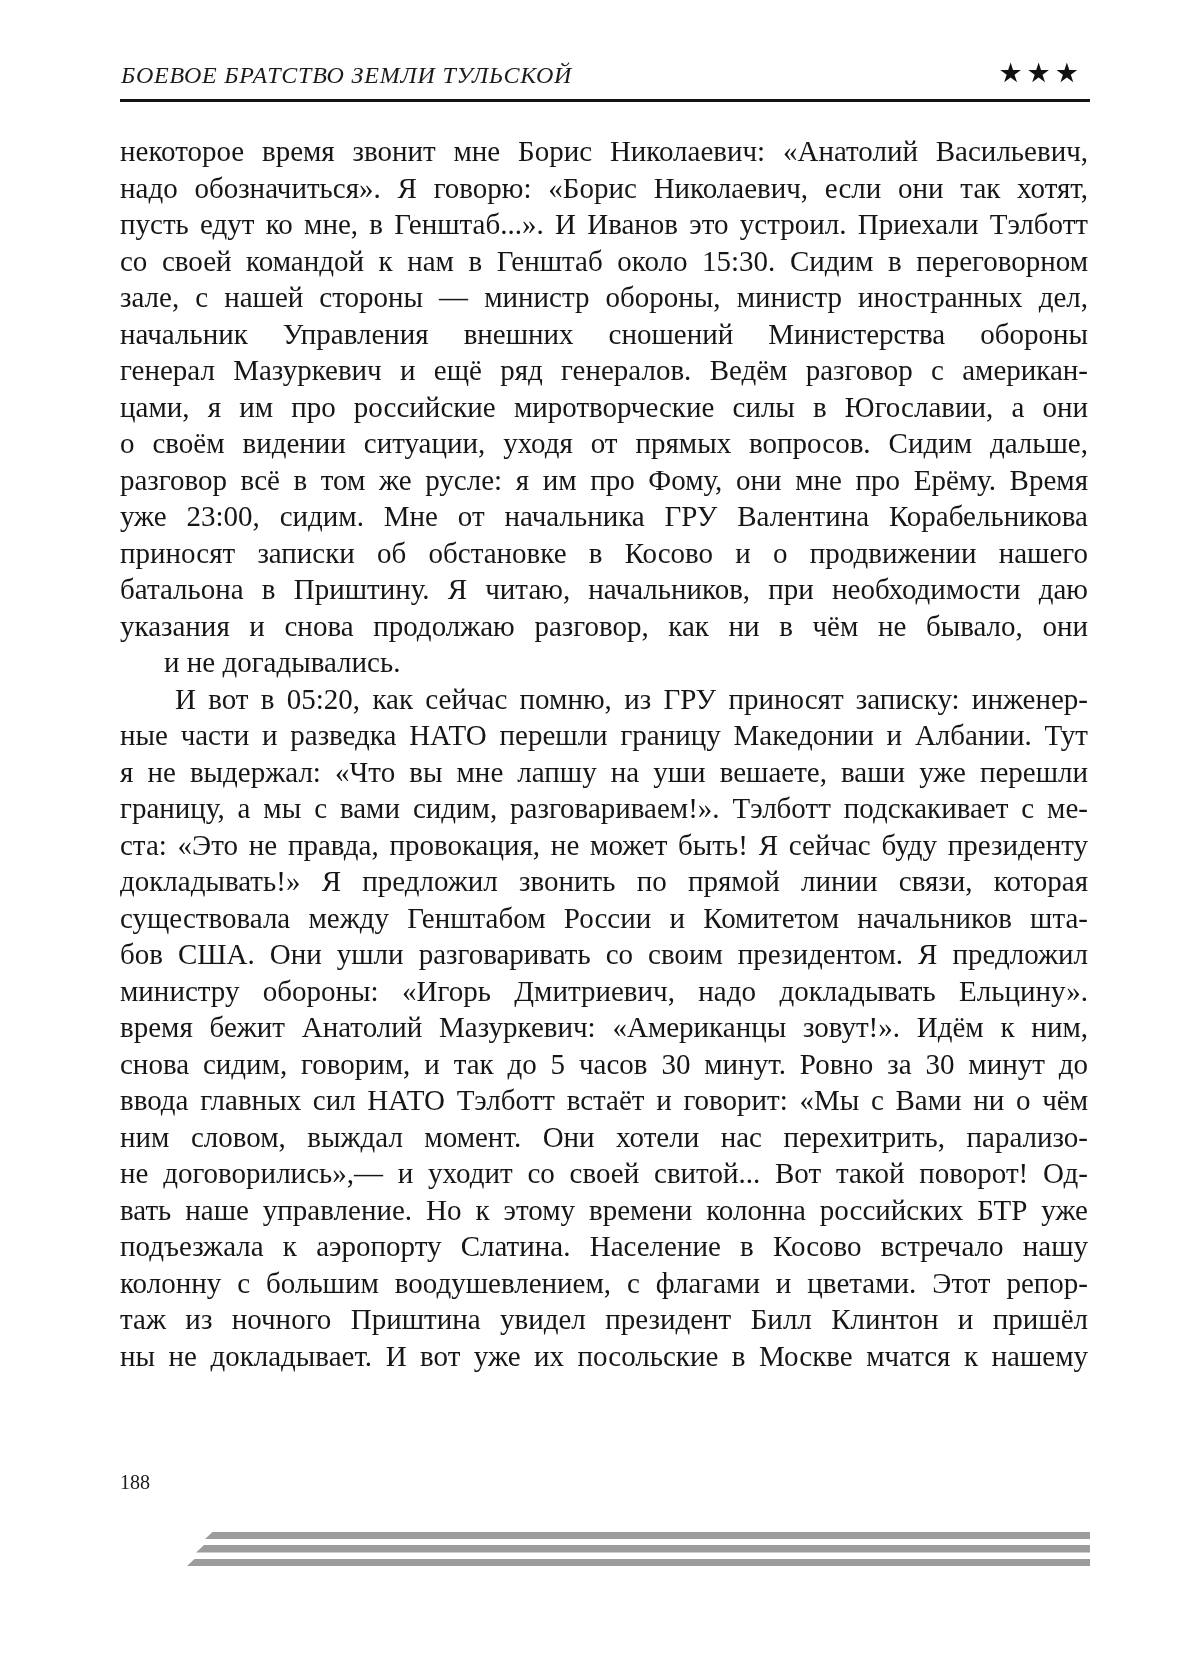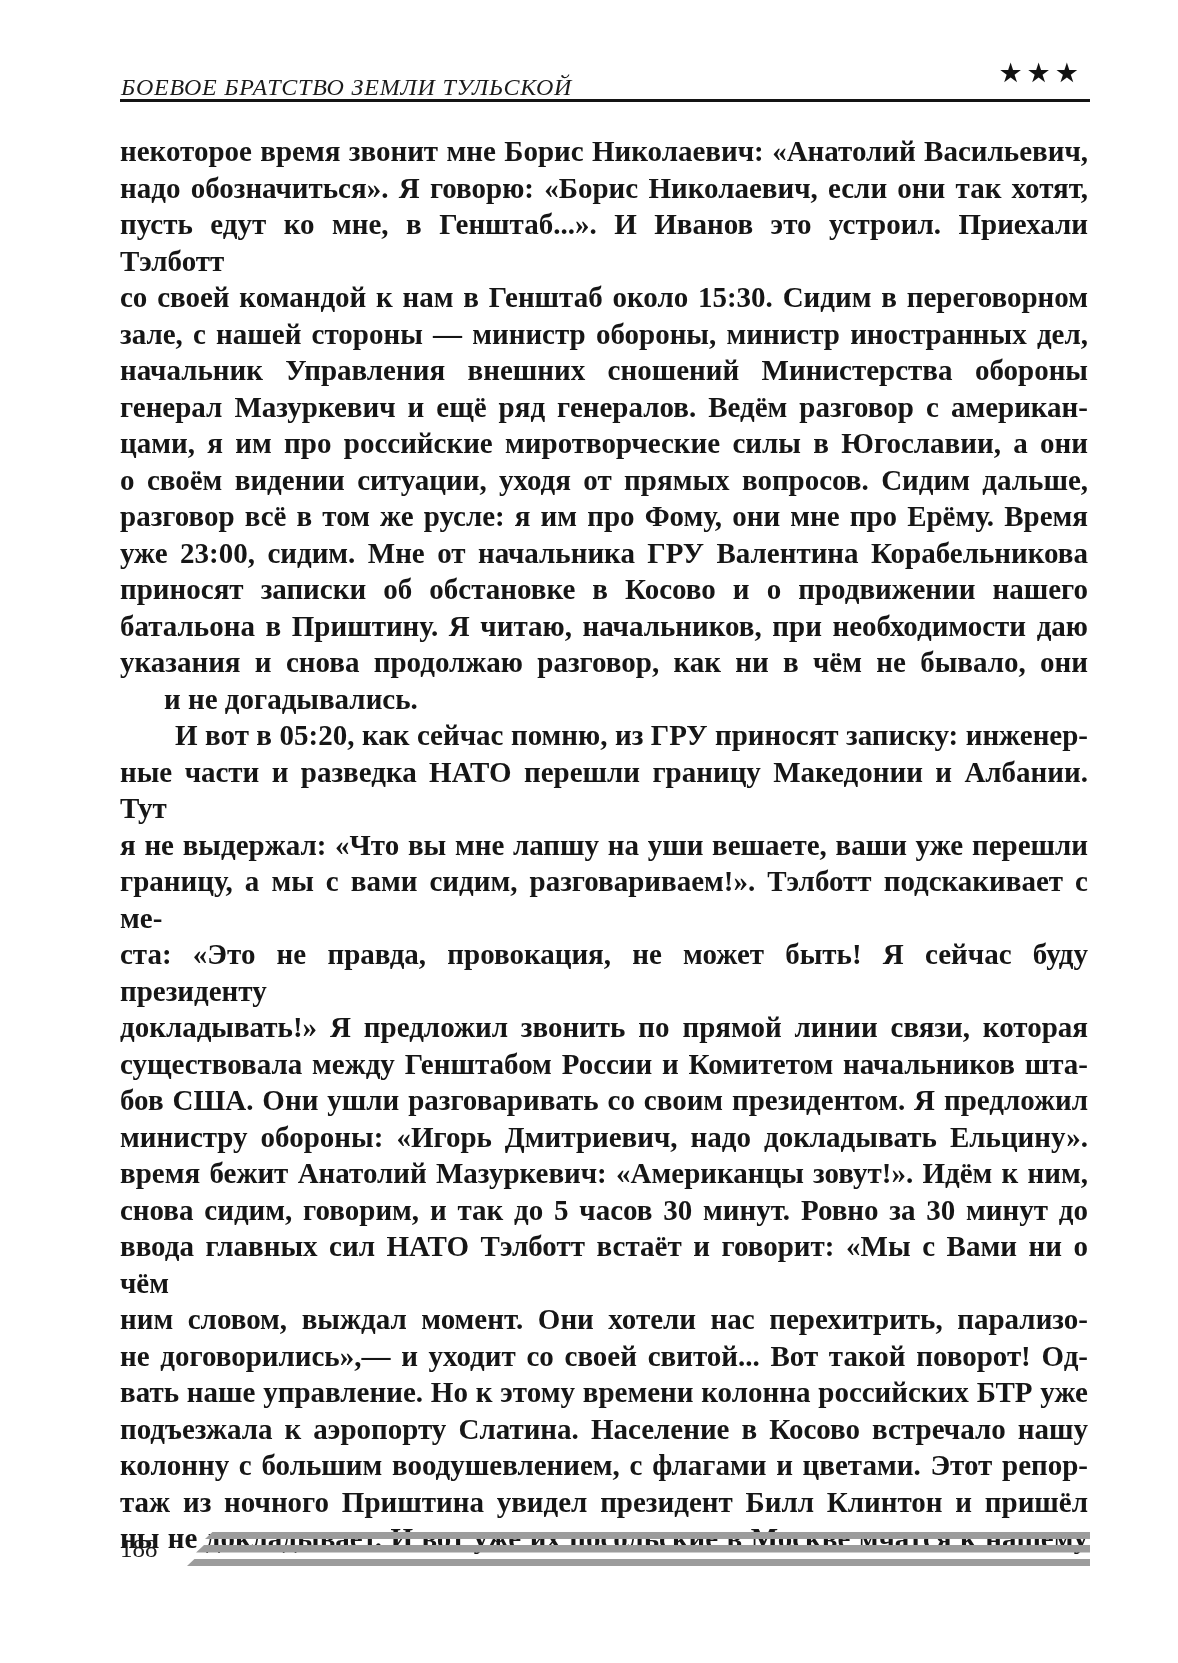--- a/index.html
+++ b/index.html
@@ -8,21 +8,21 @@
     width: 1178px;
     height: 1663px;
     background: #ffffff;
     color: #141414;
     font-family: "Liberation Serif", "DejaVu Serif", serif;
     overflow: hidden;
   }
   .running-title {
     position: absolute;
     left: 121px;
-    top: 74px;
+    top: 62px;
     font-style: italic;
     font-size: 24px;
     letter-spacing: 0.8px;
     white-space: nowrap;
     color: #1b1b1b;
   }
   .stars {
     position: absolute;
     right: 95px;
     top: 58px;
@@ -40,39 +40,38 @@
     background: #141414;
   }
   .body-text {
     position: absolute;
     left: 120px;
     top: 133px;
     width: 968px;
     font-size: 29px;
     line-height: 36.5px;
     color: #161616;
-    font-weight: bold;
   }
   .line {
     text-align: justify;
     text-align-last: justify;
     -moz-text-align-last: justify;
     white-space: normal;
   }
   .line.end {
     text-align-last: left;
     margin-left: 44px;
     -moz-text-align-last: left;
   }
   .line.indent { text-indent: 55px; }
   .page-number {
     position: absolute;
     left: 120px;
-    top: 1535px;
-    font-size: 25px;
+    top: 1471px;
+    font-size: 20px;
     color: #1b1b1b;
   }
   .stripe {
     position: absolute;
     background: #9c9c9c;
     height: 7.5px;
   }
   .stripe.s1 { top: 1531.5px; left: 205px; width: 885px; clip-path: polygon(8px 0, 100% 0, 100% 100%, 0 100%); }
   .stripe.s2 { top: 1545px;   left: 196px; width: 894px; clip-path: polygon(8px 0, 100% 0, 100% 100%, 0 100%); }
   .stripe.s3 { top: 1558.5px; left: 187px; width: 903px; clip-path: polygon(8px 0, 100% 0, 100% 100%, 0 100%); }

